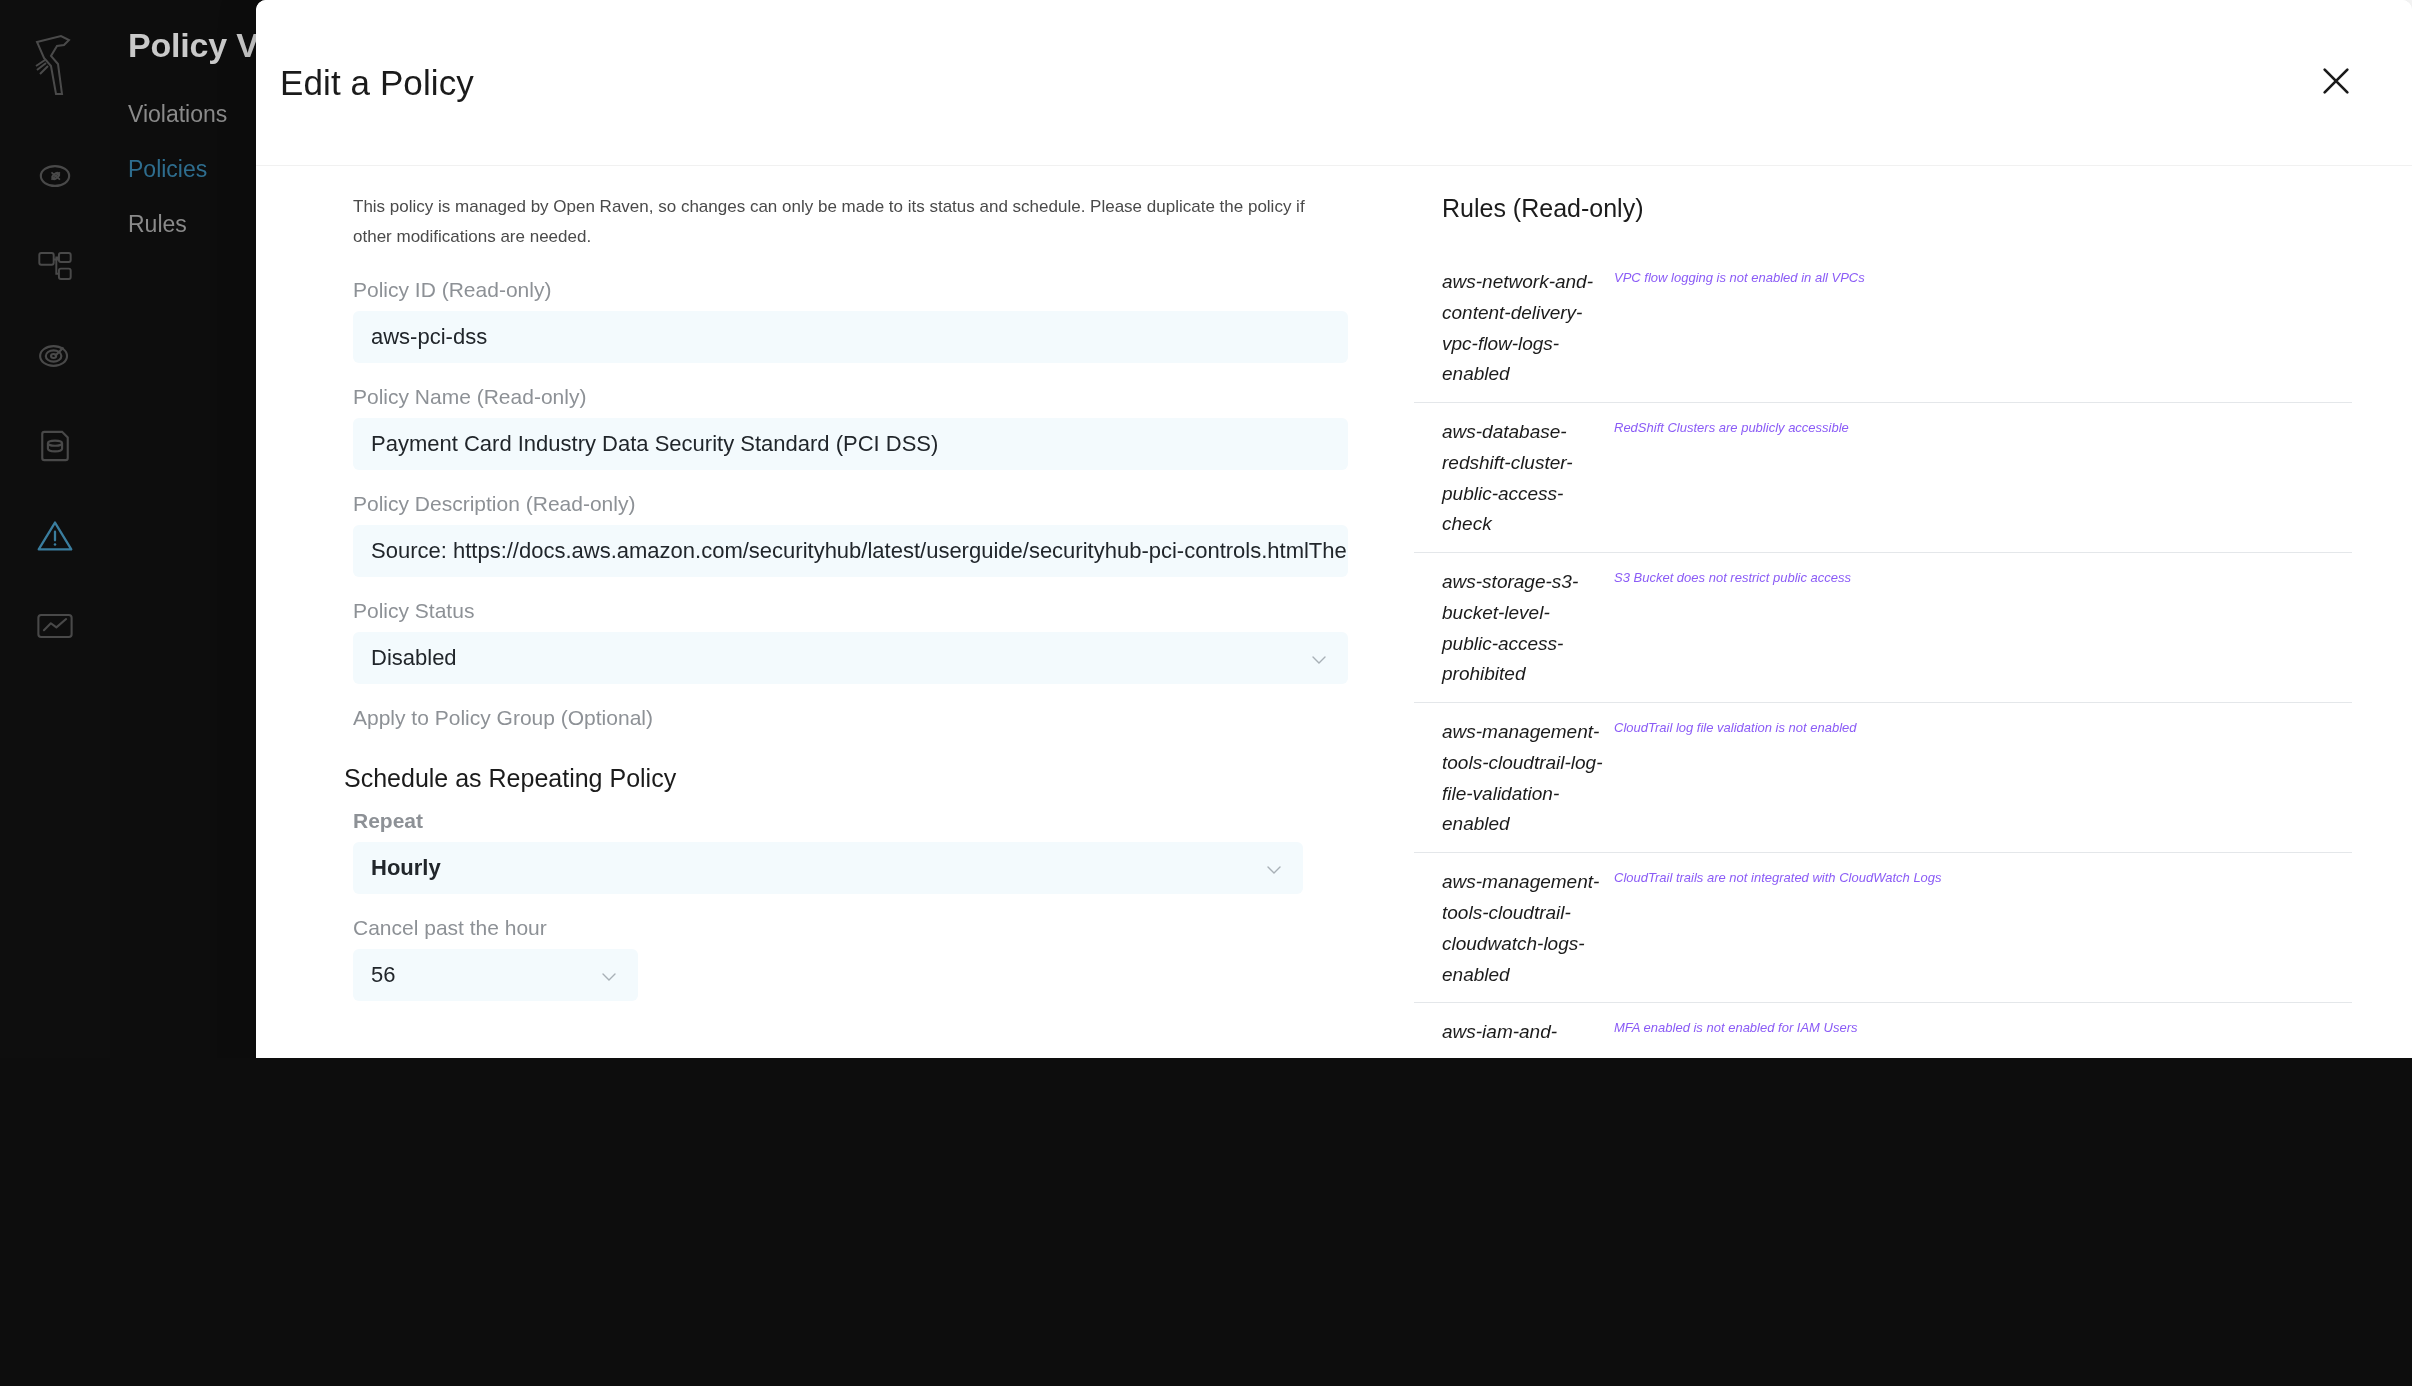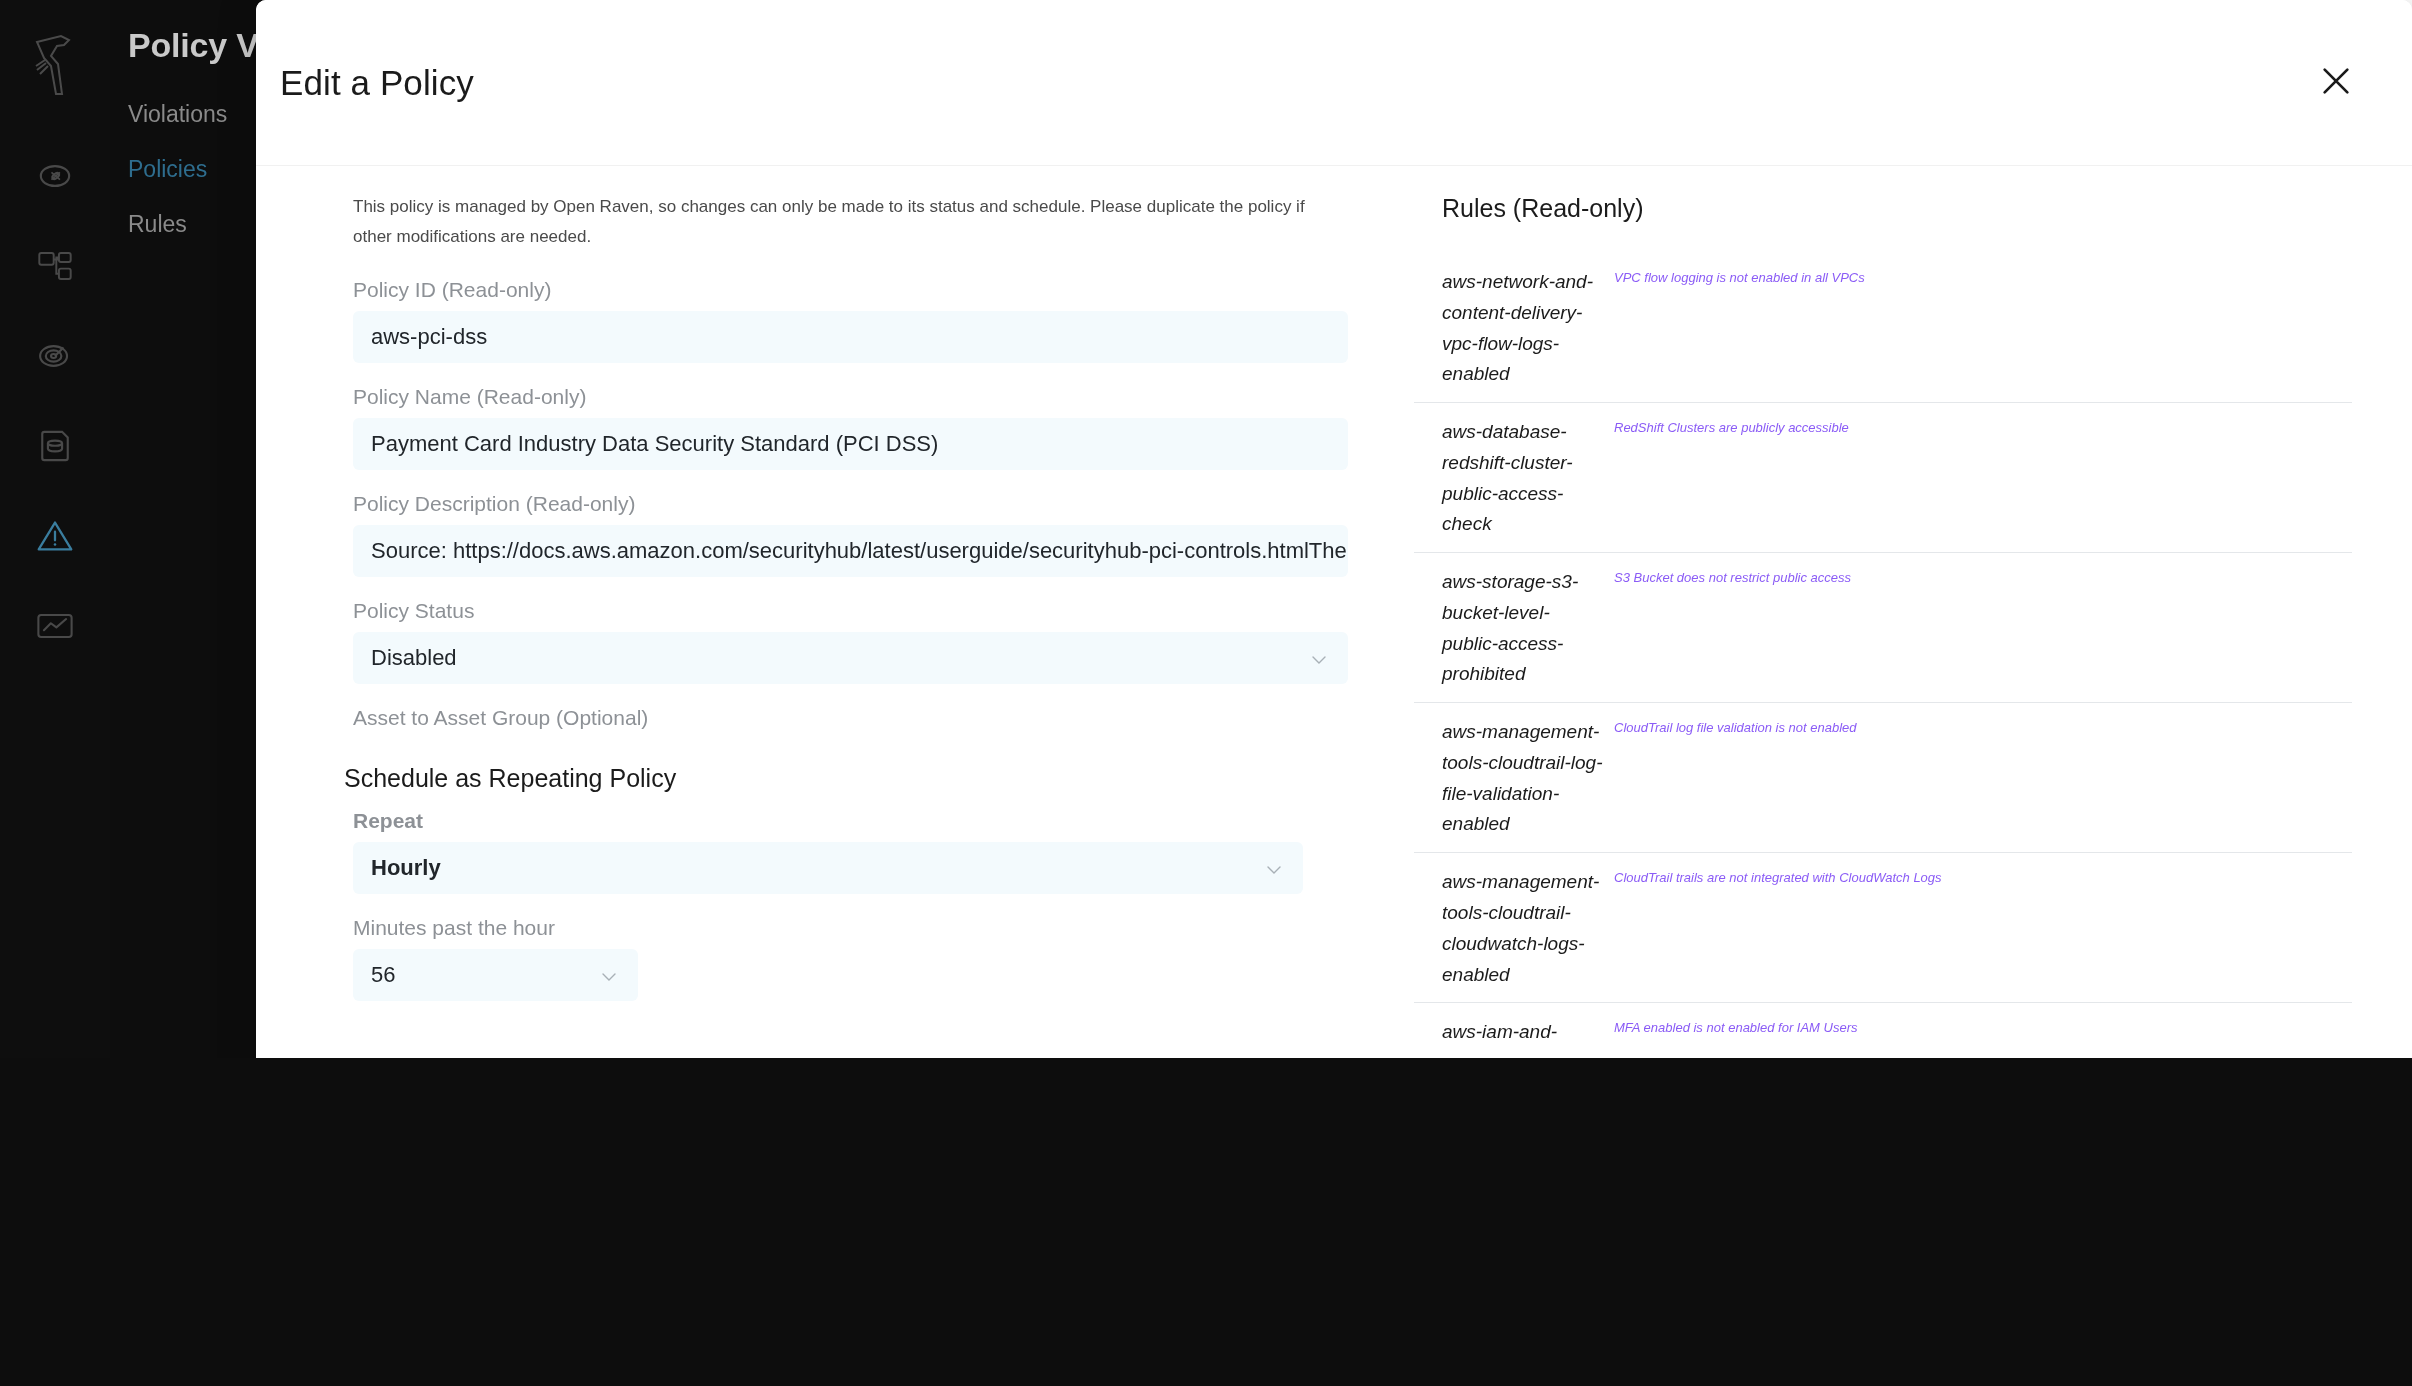--- a/index.html
+++ b/index.html
@@ -376,39 +376,39 @@
             <span>Disabled</span>
             <span class="chev">
               <svg width="18" height="18" viewBox="0 0 18 18" fill="none" stroke="#a8b0b6" stroke-width="1.4" stroke-linecap="round">
                 <path d="M3 6 L9 12 L15 6"></path>
               </svg>
             </span>
           </div>
         </div>
 
         <div class="field">
-          <label class="field-label">Asset to Asset Group (Optional)</label>
+          <label class="field-label">Apply to Policy Group (Optional)</label>
         </div>
 
         <div class="section-heading">Schedule as Repeating Policy</div>
 
         <div class="field field-narrow">
           <label class="field-label">Repeat</label>
           <div class="field-select">
             <span>Hourly</span>
             <span class="chev">
               <svg width="18" height="18" viewBox="0 0 18 18" fill="none" stroke="#a8b0b6" stroke-width="1.4" stroke-linecap="round">
                 <path d="M3 6 L9 12 L15 6"></path>
               </svg>
             </span>
           </div>
         </div>
 
         <div class="field field-tiny">
-          <label class="field-label">Minutes past the hour</label>
+          <label class="field-label">Cancel past the hour</label>
           <div class="field-select">
             <span>56</span>
             <span class="chev">
               <svg width="18" height="18" viewBox="0 0 18 18" fill="none" stroke="#a8b0b6" stroke-width="1.4" stroke-linecap="round">
                 <path d="M3 6 L9 12 L15 6"></path>
               </svg>
             </span>
           </div>
         </div>
 

